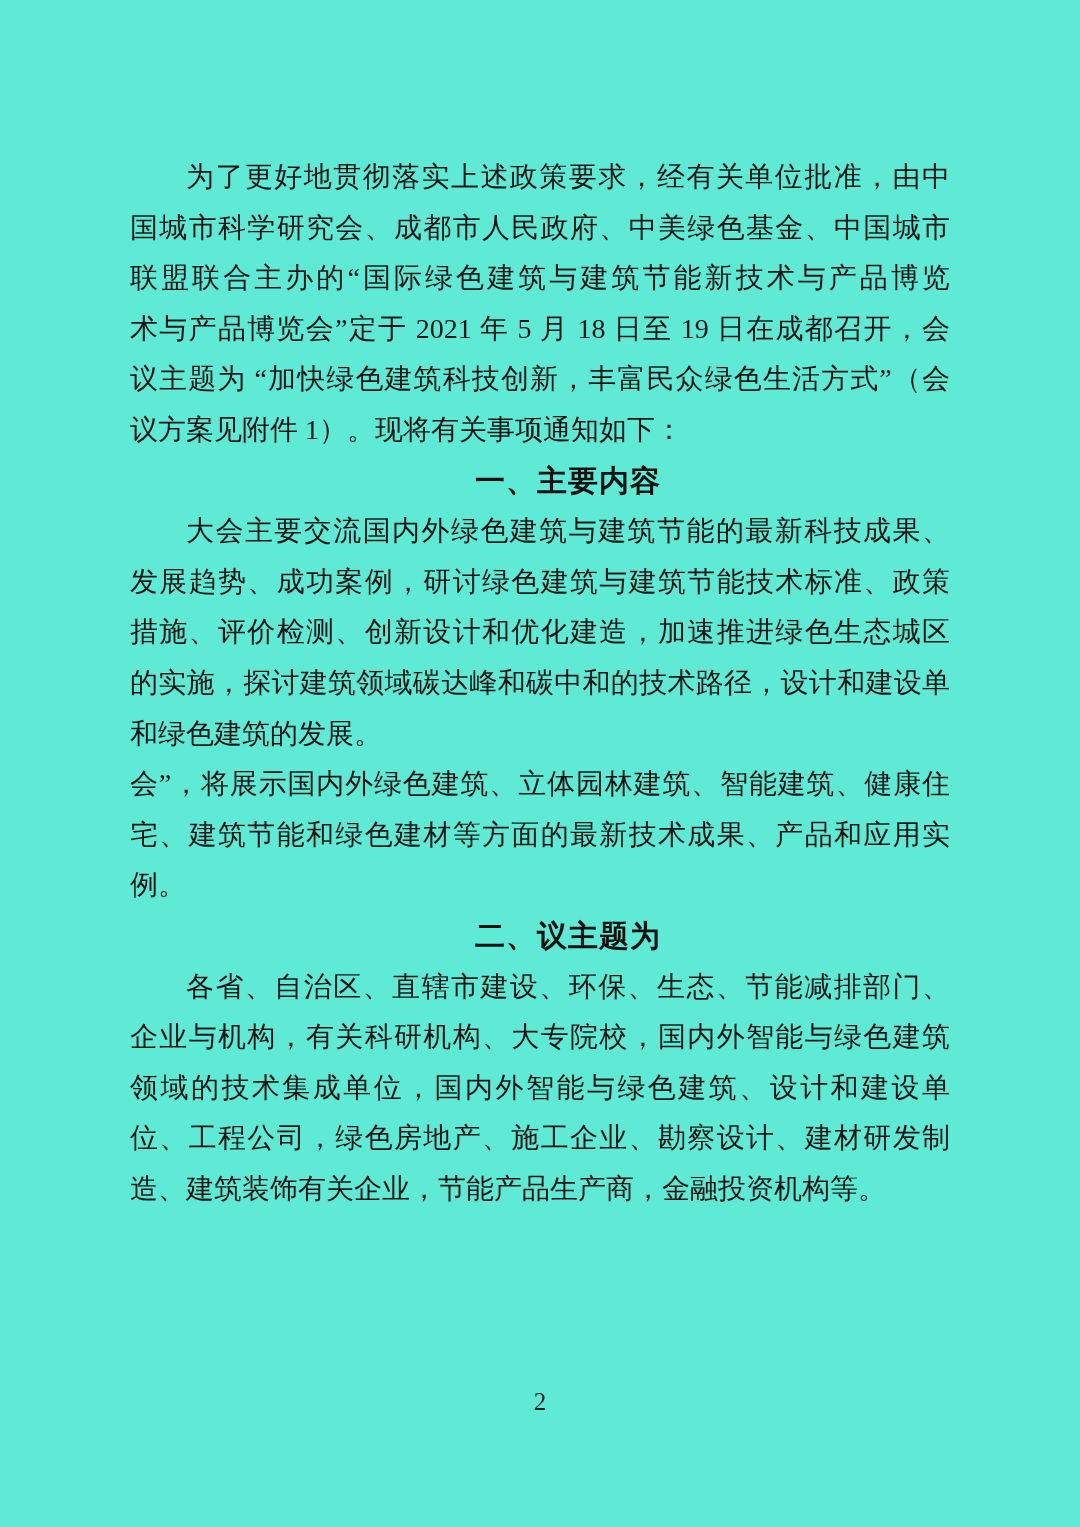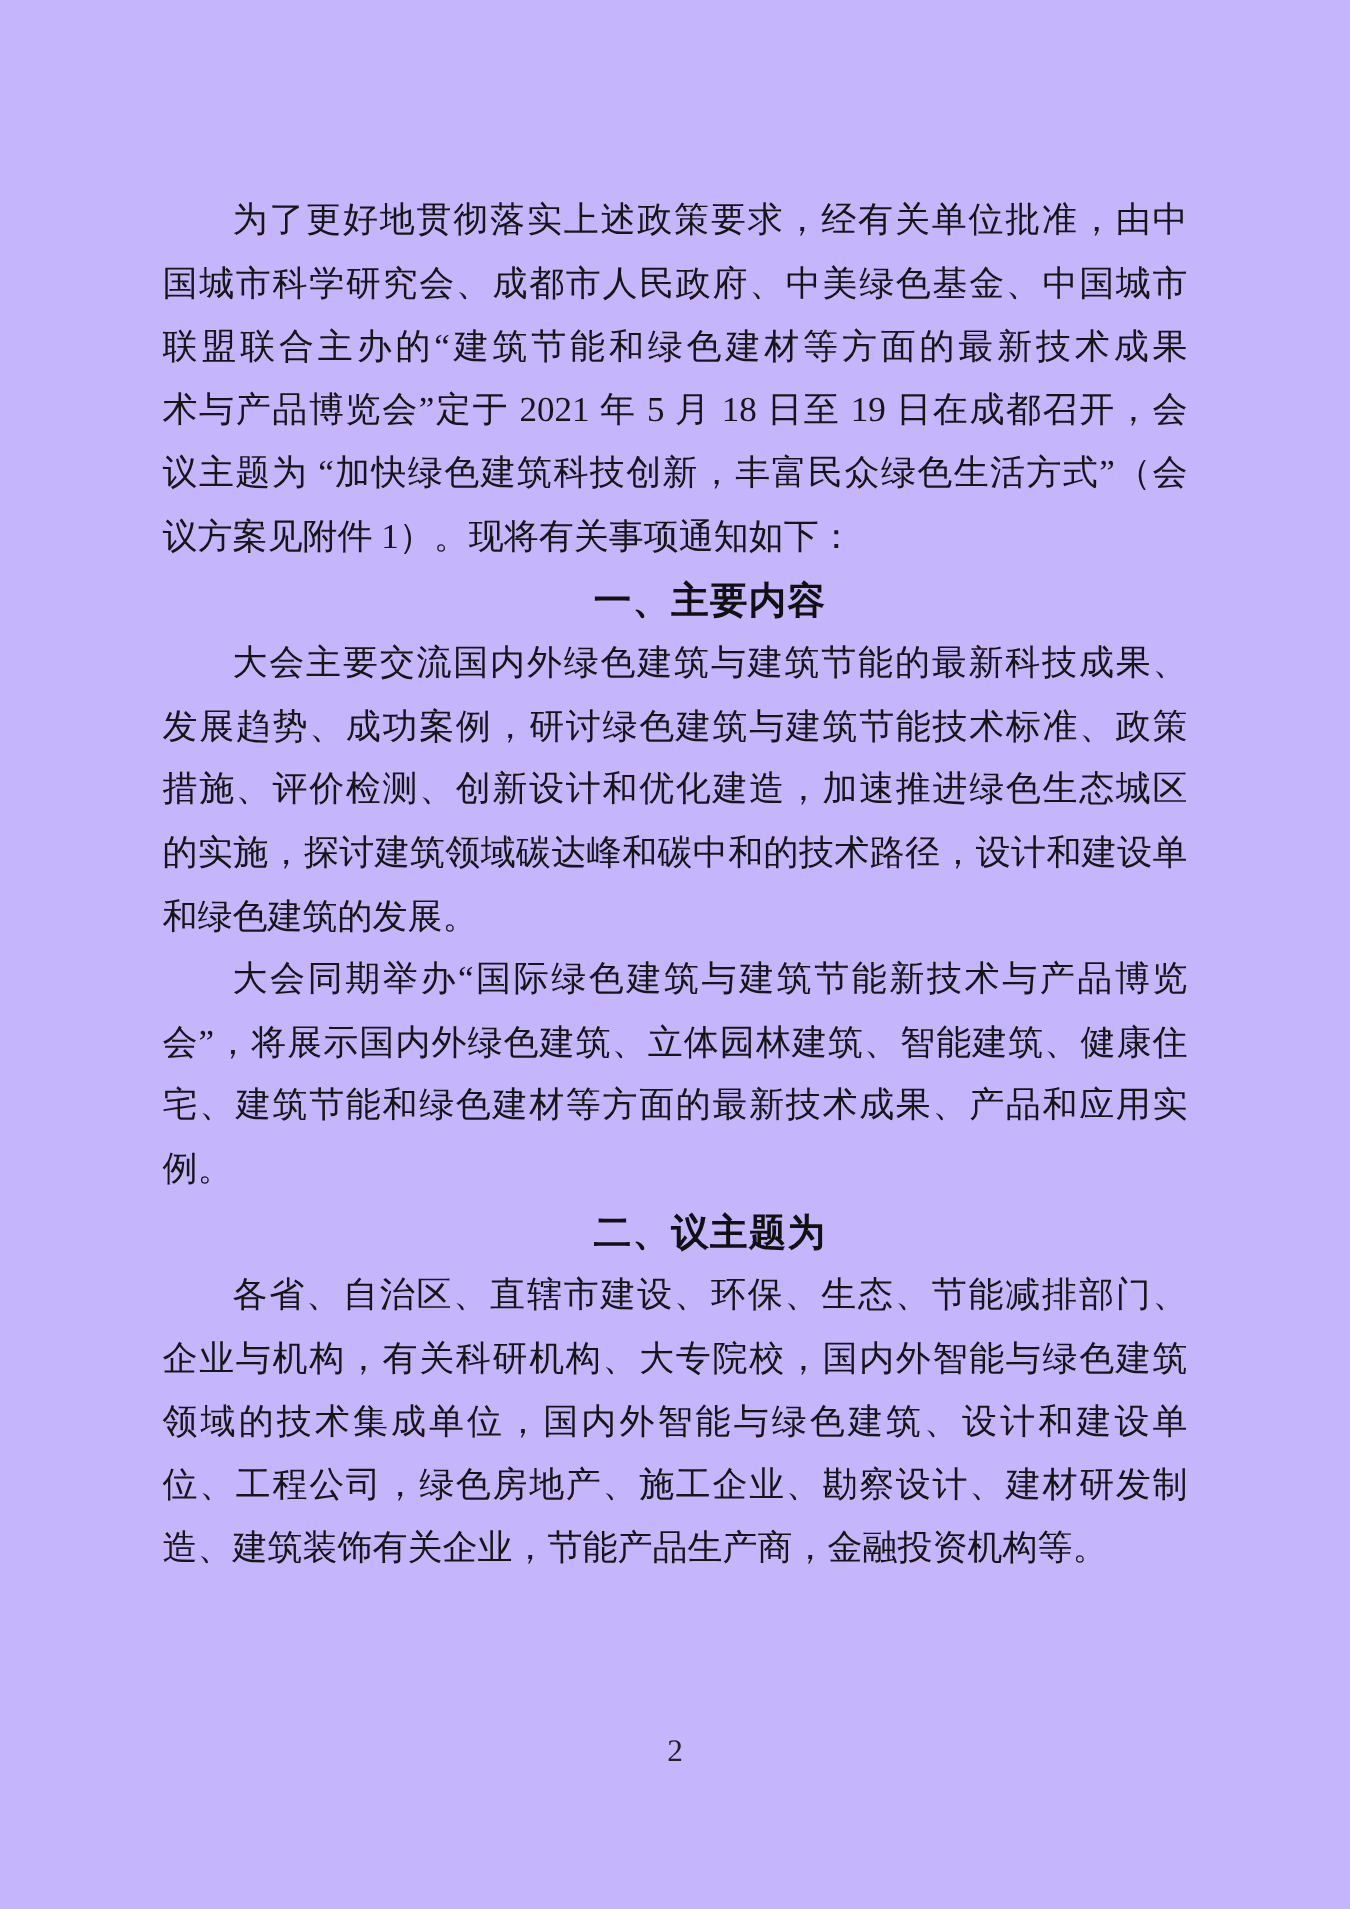--- a/index.html
+++ b/index.html
@@ -4,21 +4,21 @@
 <style>
   html, body {
     margin: 0;
     padding: 0;
     background: #ffffff;
   }
   .page {
     position: relative;
     width: 1080px;
     height: 1527px;
-    background: #c4b5fd;
+    background: #5eead4;
     overflow: hidden;
   }
   .doc-body {
     position: absolute;
     left: 130px;
     top: 152px;
     width: 820px;
   }
   .line {
     height: 50.6px;
@@ -58,31 +58,30 @@
     color: #222222;
   }
 </style>
 </head>
 <body>
 
 <div class="page">
   <div class="doc-body">
       <div class="line indent justify">为了更好地贯彻落实上述政策要求，经有关单位批准，由中</div>
       <div class="line justify">国城市科学研究会、成都市人民政府、中美绿色基金、中国城市</div>
-      <div class="line justify">联盟联合主办的“建筑节能和绿色建材等方面的最新技术成果</div>
+      <div class="line justify">联盟联合主办的“国际绿色建筑与建筑节能新技术与产品博览</div>
       <div class="line justify">术与产品博览会”定于 2021 年 5 月 18 日至 19 日在成都召开，会</div>
       <div class="line justify">议主题为 “加快绿色建筑科技创新，丰富民众绿色生活方式”（会</div>
       <div class="line">议方案见附件 1）。现将有关事项通知如下：</div>
       <div class="line heading indent">一、主要内容</div>
       <div class="line indent justify">大会主要交流国内外绿色建筑与建筑节能的最新科技成果、</div>
       <div class="line justify">发展趋势、成功案例，研讨绿色建筑与建筑节能技术标准、政策</div>
       <div class="line justify">措施、评价检测、创新设计和优化建造，加速推进绿色生态城区</div>
       <div class="line justify">的实施，探讨建筑领域碳达峰和碳中和的技术路径，设计和建设单</div>
       <div class="line">和绿色建筑的发展。</div>
-      <div class="line indent justify">大会同期举办“国际绿色建筑与建筑节能新技术与产品博览</div>
       <div class="line justify">会”，将展示国内外绿色建筑、立体园林建筑、智能建筑、健康住</div>
       <div class="line justify">宅、建筑节能和绿色建材等方面的最新技术成果、产品和应用实</div>
       <div class="line">例。</div>
       <div class="line heading indent">二、议主题为</div>
       <div class="line indent justify">各省、自治区、直辖市建设、环保、生态、节能减排部门、</div>
       <div class="line justify">企业与机构，有关科研机构、大专院校，国内外智能与绿色建筑</div>
       <div class="line justify">领域的技术集成单位，国内外智能与绿色建筑、设计和建设单</div>
       <div class="line justify">位、工程公司，绿色房地产、施工企业、勘察设计、建材研发制</div>
       <div class="line">造、建筑装饰有关企业，节能产品生产商，金融投资机构等。</div>
     </div>

